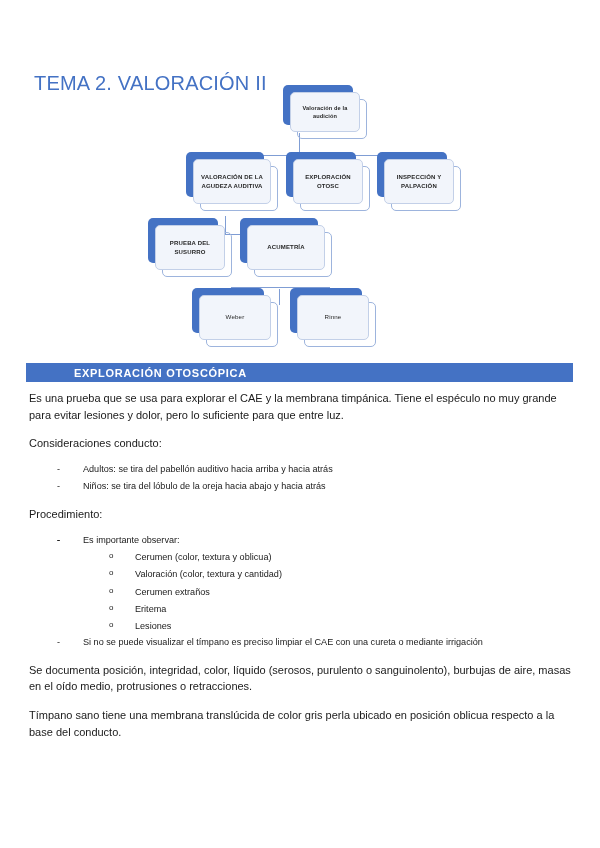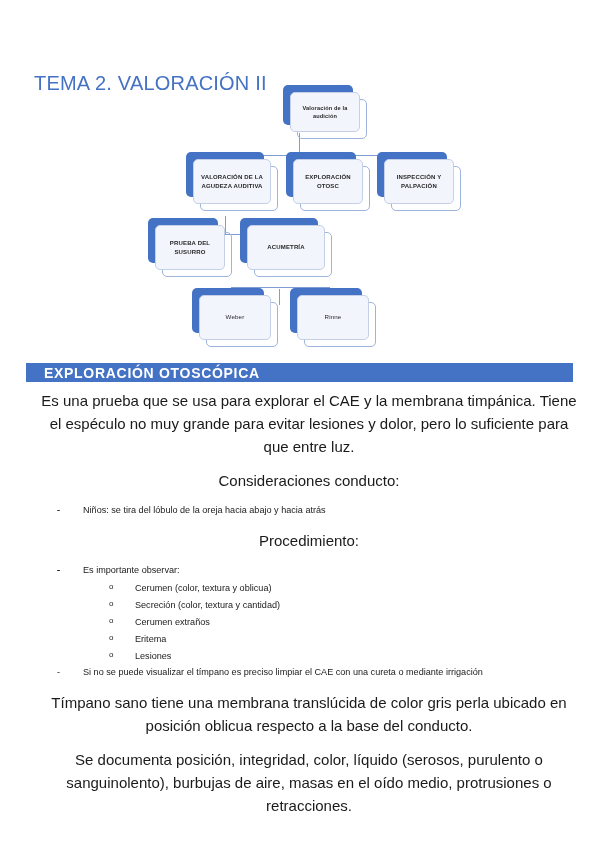--- a/index.html
+++ b/index.html
@@ -104,38 +104,39 @@
     width: 547px;
     height: 19px;
     background: #4472C4;
     border: 1px solid #4472C4;
     box-sizing: border-box;
     display: flex;
     align-items: center;
   }
   .section-banner .banner-text {
     color: #ffffff;
-    font-size: 14px;
+    font-size: 11px;
     font-weight: bold;
     letter-spacing: 0.7px;
     padding-left: 17px;
+    margin-left: 30px;
   }
 
   
   .content {
     position: absolute;
     left: 29px;
     top: 390px;
     width: 548px;
   }
   .para {
-    font-size: 15px;
+    font-size: 11px;
     line-height: 1.52;
-    margin: 0 0 12px 12px;
-    text-align: center;
+    margin: 0 0 12px 0;
+    text-align: left;
     color: #1a1a1a;
   }
   .para.tight { margin-bottom: 11px; }
 
   ul.dash-list {
     list-style: none;
     margin: 0 0 12px 0;
     padding: 0 0 0 28px;
   }
   ul.dash-list > li {
@@ -266,20 +267,21 @@
 <div class="content">
 
   <p class="para">Es una prueba que se usa para explorar el CAE y la membrana timpánica. Tiene el espéculo no muy grande para evitar lesiones y dolor, pero lo suficiente para que entre luz.</p>
 
 
   <p class="para tight">Consideraciones conducto:</p>
 
   <ul class="dash-list">
     <li>
       <span class="marker">-</span>
+      <span>Adultos: se tira del pabellón auditivo hacia arriba y hacia atrás</span>
     </li>
     <li>
       <span class="marker">-</span>
       <span>Niños: se tira del lóbulo de la oreja hacia abajo y hacia atrás</span>
     </li>
   </ul>
 
   <p class="para tight">Procedimiento:</p>
 
   <ul class="dash-list">
@@ -292,21 +294,21 @@
     <li>
       <span class="marker">-</span>
       <span>Es importante observar:</span>
       <ul class="circ-list">
         <li>
           <span class="marker">o</span>
           <span>Cerumen (color, textura y oblicua)</span>
         </li>
         <li>
           <span class="marker">o</span>
-          <span>Secreción (color, textura y cantidad)</span>
+          <span>Valoración (color, textura y cantidad)</span>
         </li>
         <li>
           <span class="marker">o</span>
           <span>Cerumen extraños</span>
         </li>
         <li>
           <span class="marker">o</span>
           <span>Eritema</span>
         </li>
         <li>
@@ -314,17 +316,17 @@
           <span>Lesiones</span>
         </li>
       </ul>
     </li>
     <li>
       <span class="marker">-</span>
       <span>Si no se puede visualizar el tímpano es preciso limpiar el CAE con una cureta o mediante irrigación</span>
     </li>
   </ul>
 
+  <p class="para">Se documenta posición, integridad, color, líquido (serosos, purulento o sanguinolento), burbujas de aire, masas en el oído medio, protrusiones o retracciones.</p>
+
   <p class="para">Tímpano sano tiene una membrana translúcida de color gris perla ubicado en posición oblicua respecto a la base del conducto.</p>
 
-  <p class="para">Se documenta posición, integridad, color, líquido (serosos, purulento o sanguinolento), burbujas de aire, masas en el oído medio, protrusiones o retracciones.</p>
-
 </div>
 
 </body></html>

